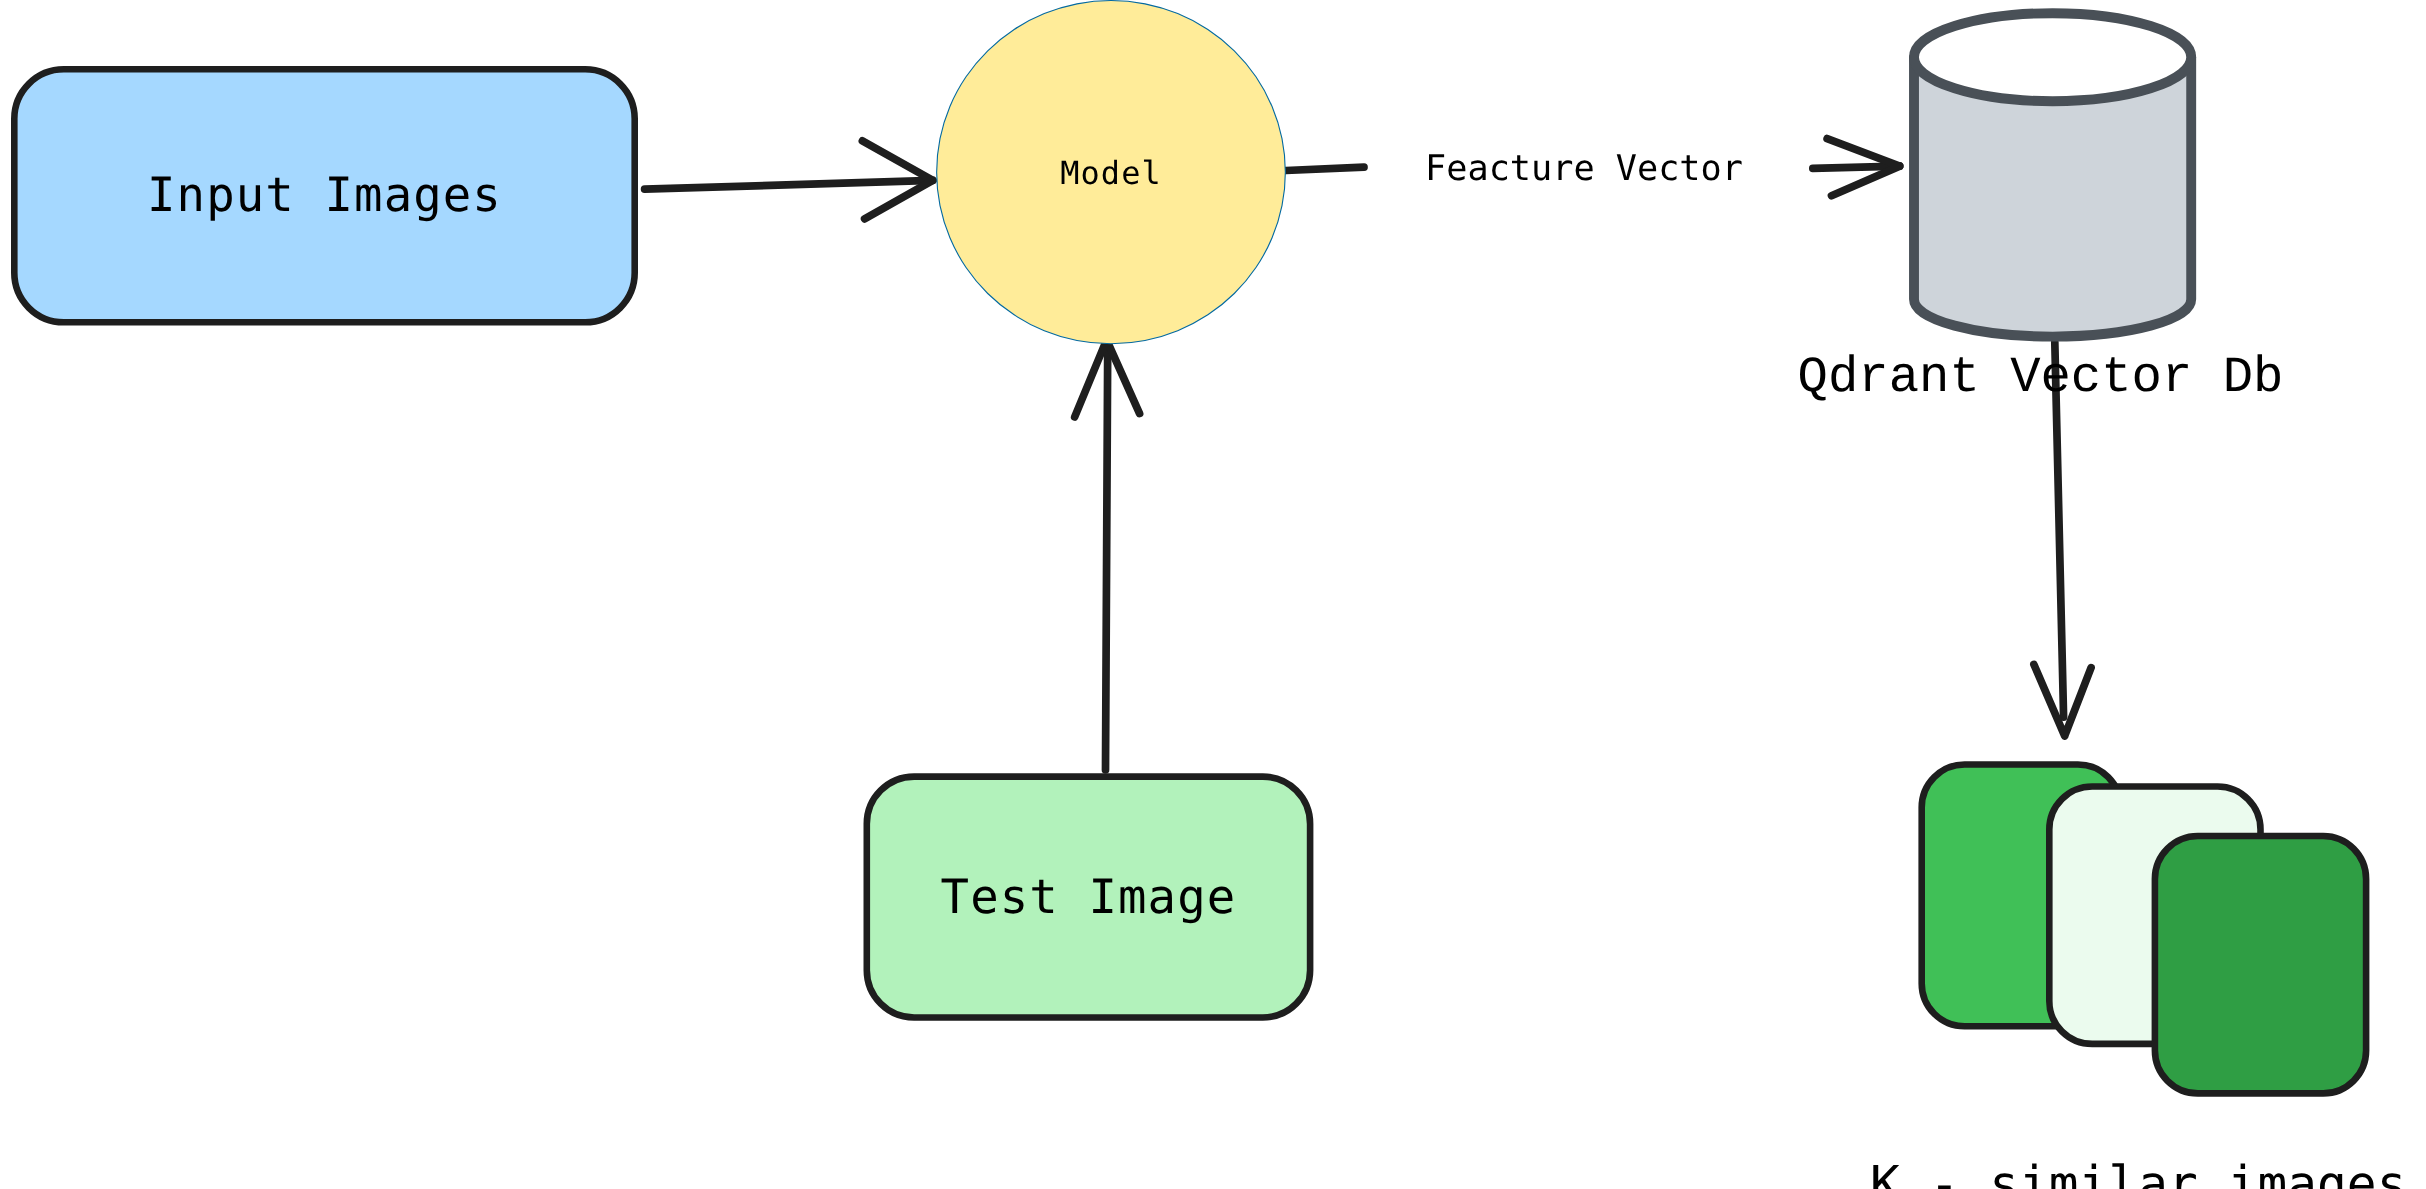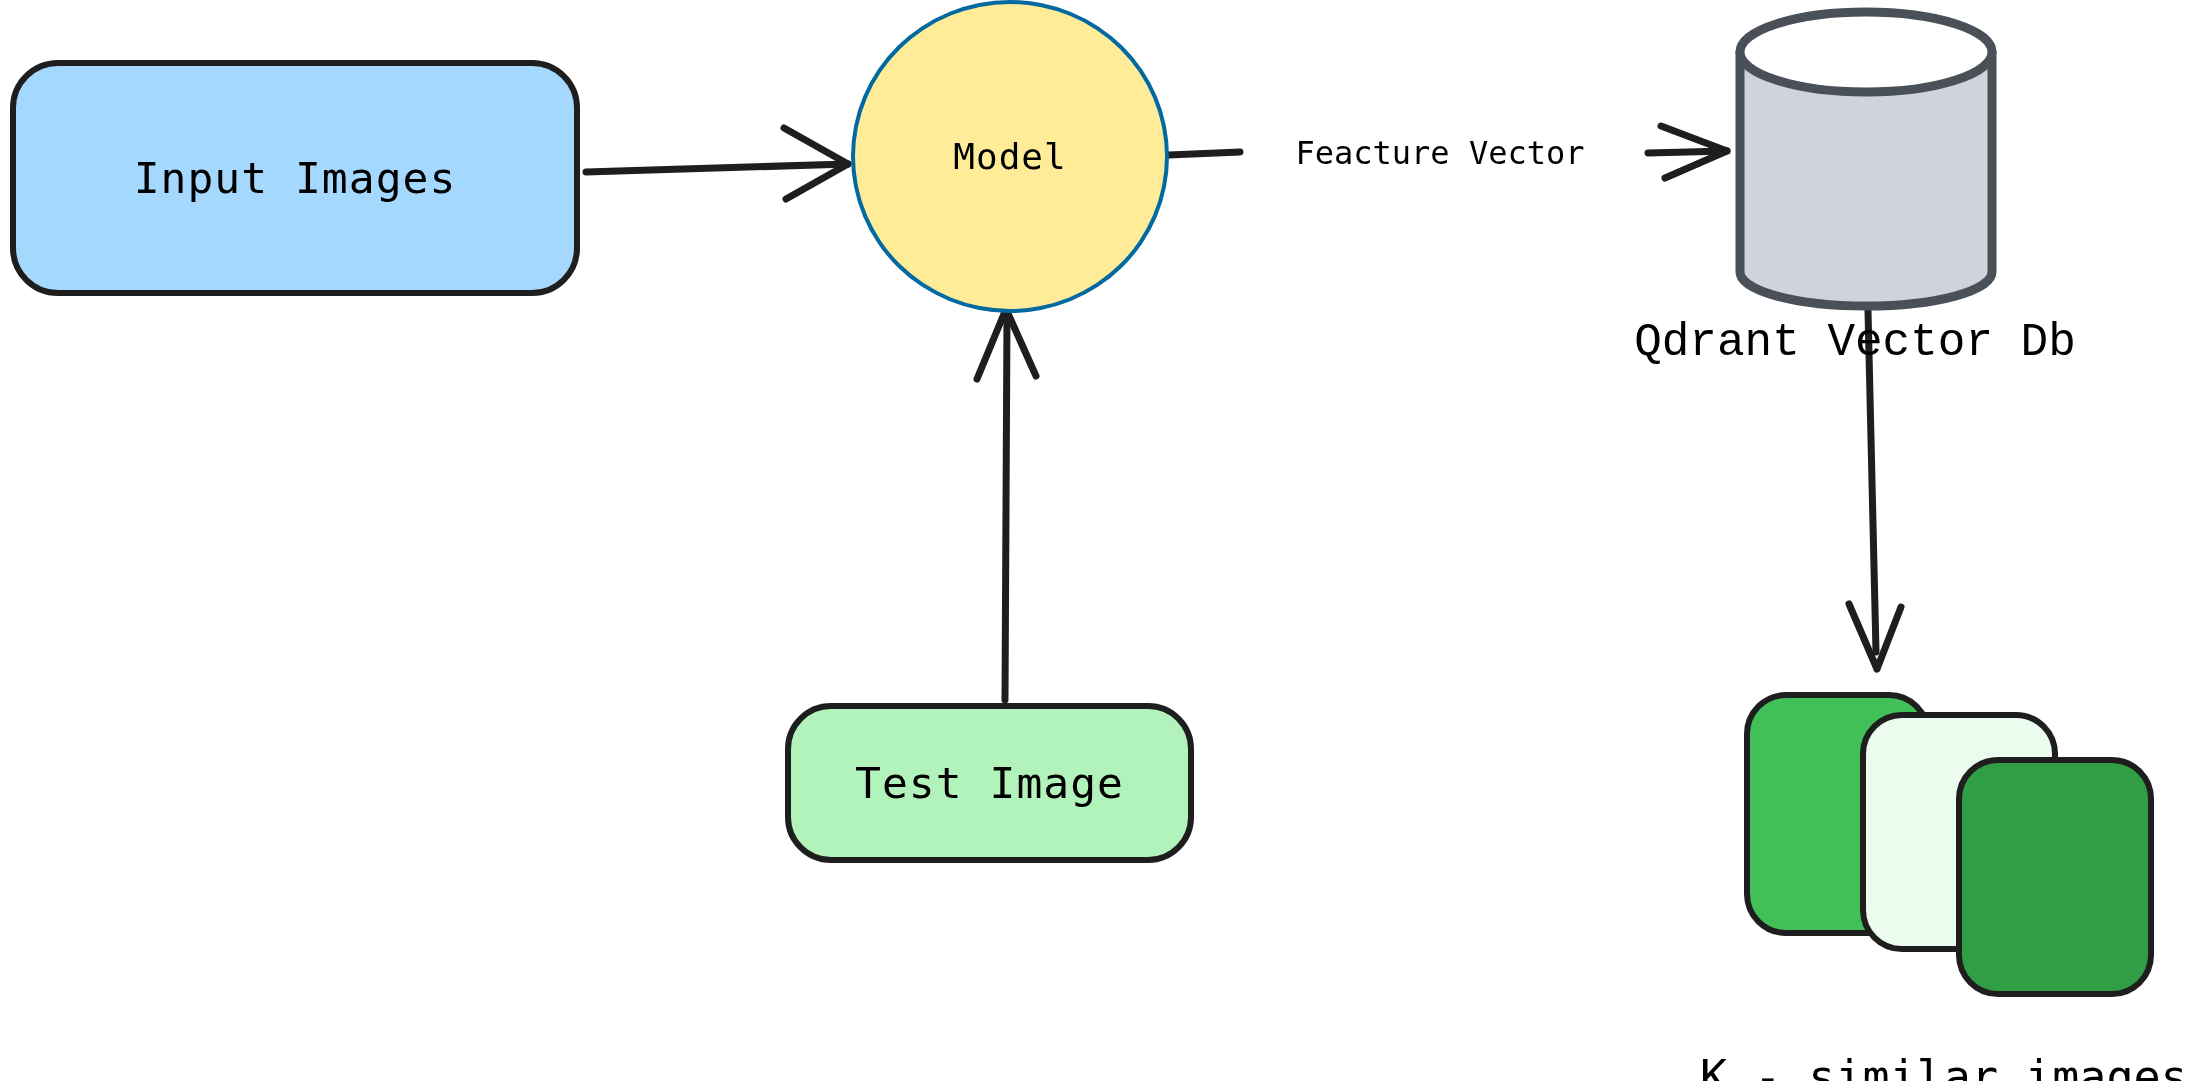--- a/index.html
+++ b/index.html
@@ -40,27 +40,27 @@
   .node-input {
     left: 10px; top: 60px;
     width: 570px; height: 236px;
     background: #a5d8ff;
     border-radius: 48px;
   }
   .node-model {
     left: 851px; top: 0px;
     width: 318px; height: 313px;
     background: #ffec99;
-    border: 4px solid #0369a1;
+    border: 1px solid #0369a1;
     border-radius: 50%;
-    font-size: 36px;
+    font-size: 29px;
   }
   .node-test {
     left: 785px; top: 703px;
-    width: 409px; height: 160px;
+    width: 409px; height: 225px;
     background: #b2f2bb;
     border-radius: 46px;
   }
   .stack-card {
     position: absolute;
     box-sizing: border-box;
     border: 6px solid #1e1e1e;
     border-radius: 42px;
   }
   .stack-back   { left: 1744px; top: 692px; width: 187px; height: 244px; background: #40c057; z-index: 1; }

